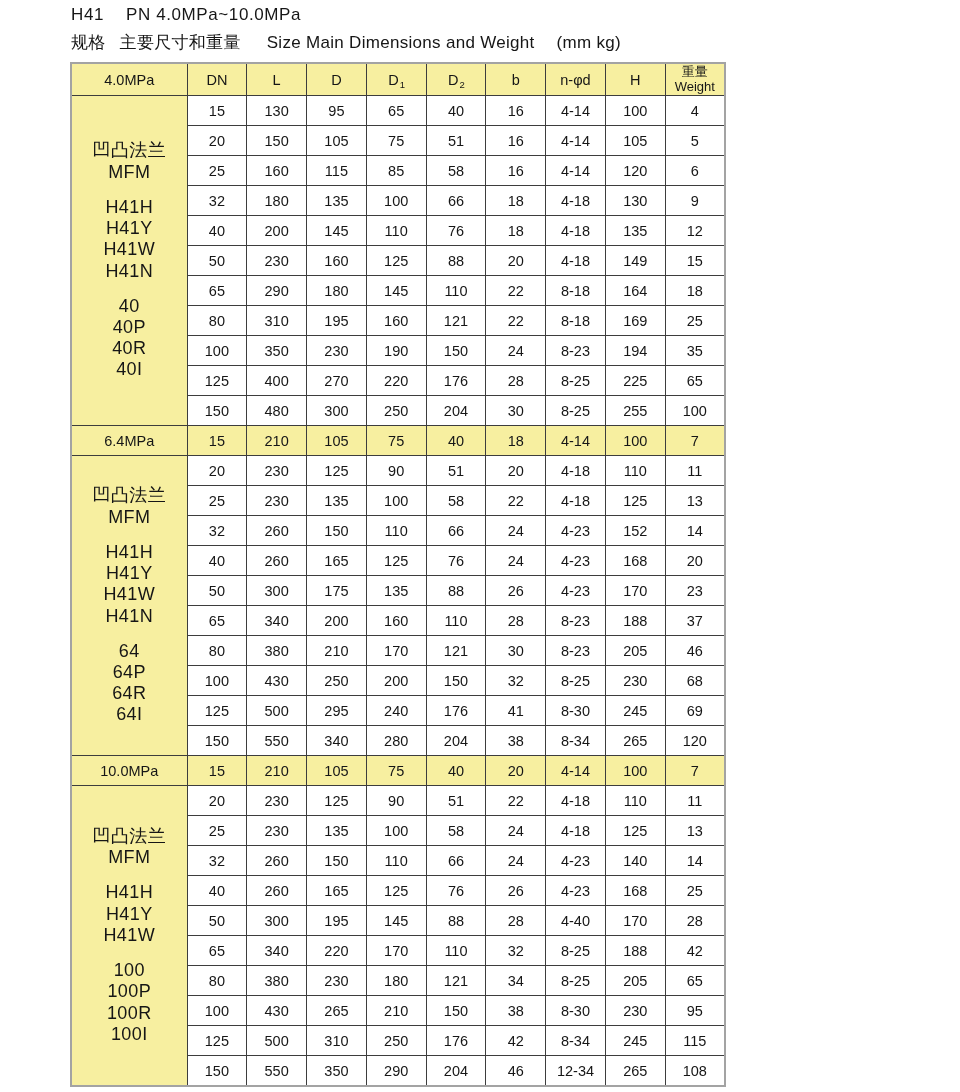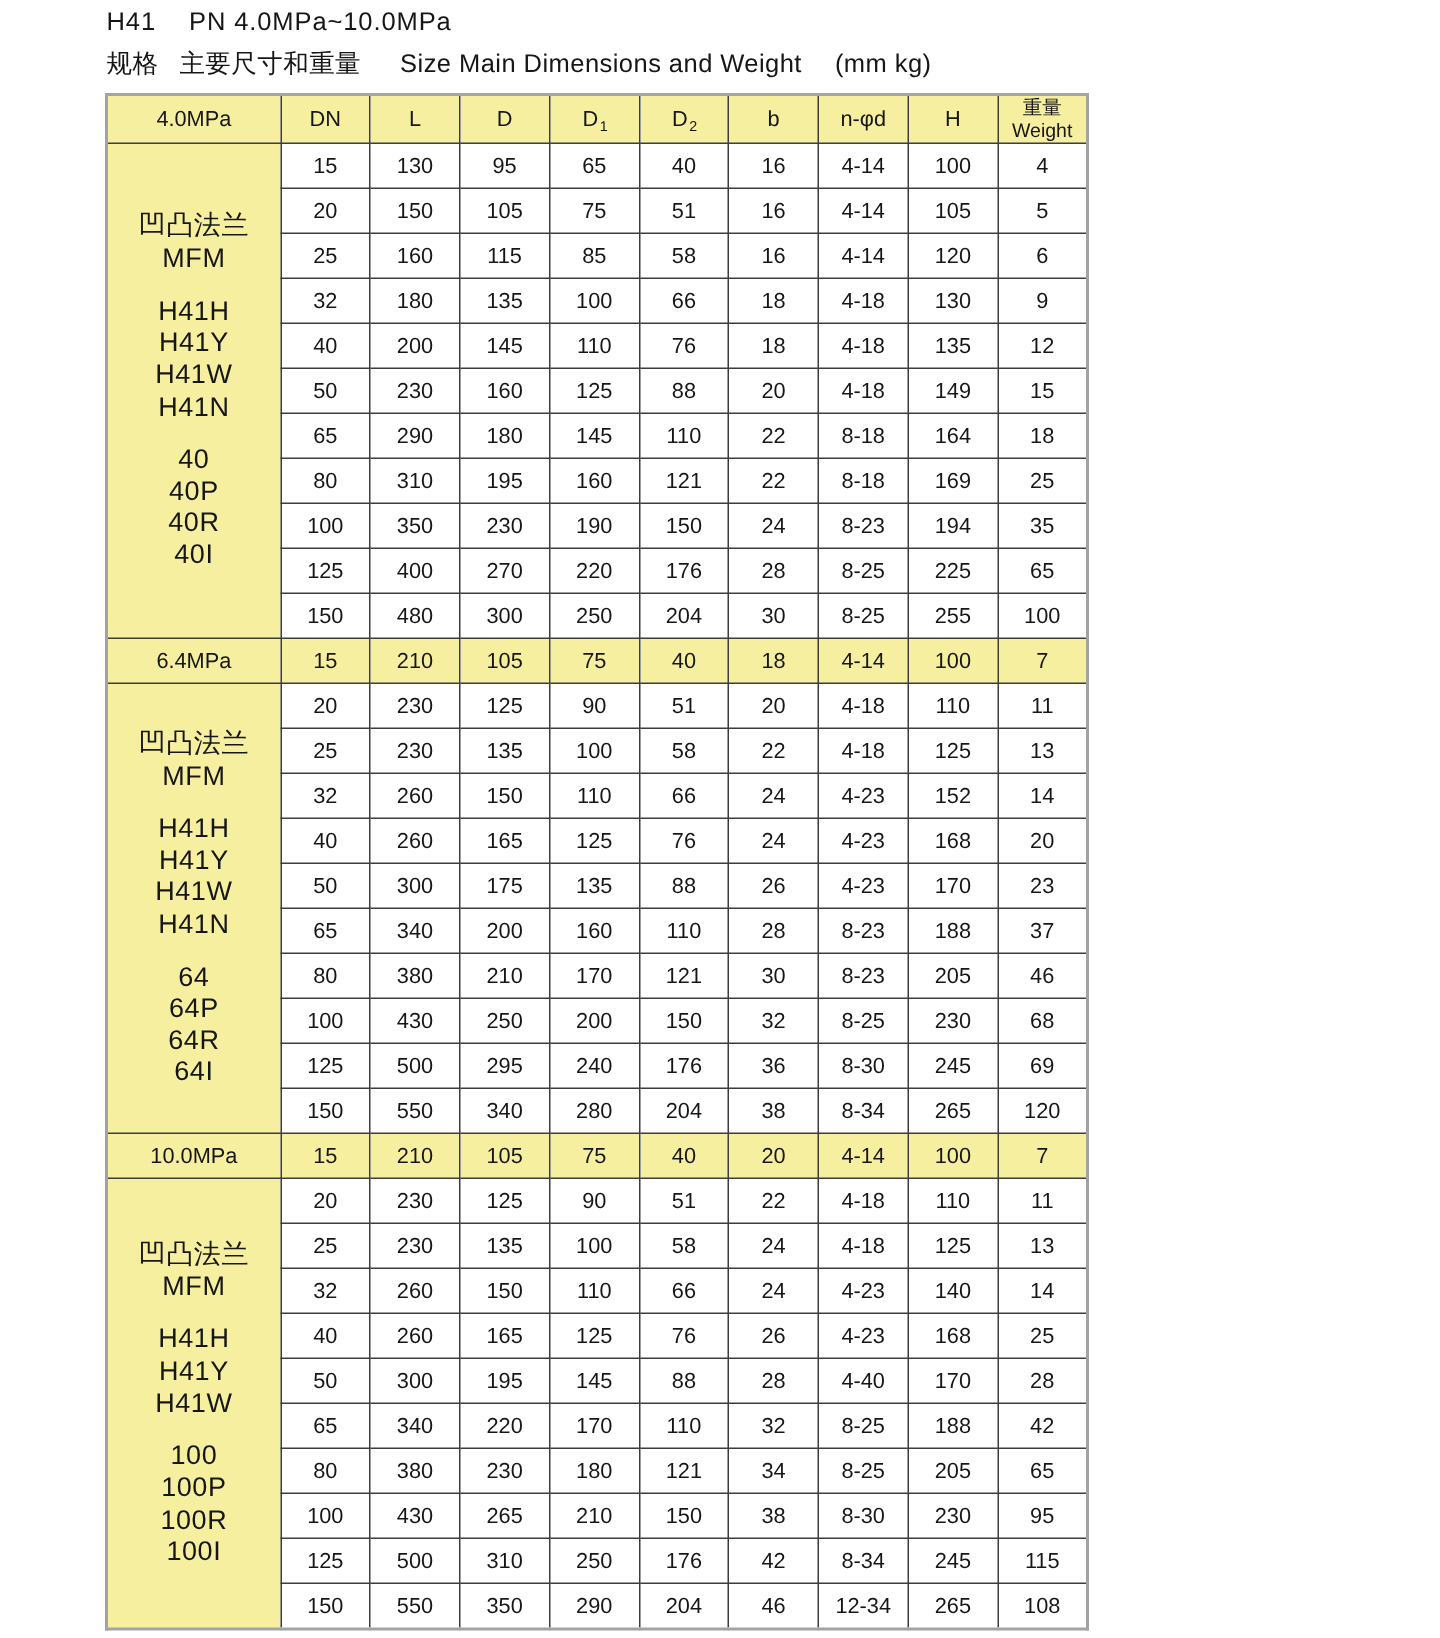--- a/index.html
+++ b/index.html
@@ -355,21 +355,21 @@
             <td>8-25</td>
             <td>230</td>
             <td>68</td>
           </tr>
           <tr>
             <td>125</td>
             <td>500</td>
             <td>295</td>
             <td>240</td>
             <td>176</td>
-            <td>36</td>
+            <td>41</td>
             <td>8-30</td>
             <td>245</td>
             <td>69</td>
           </tr>
           <tr>
             <td>150</td>
             <td>550</td>
             <td>340</td>
             <td>280</td>
             <td>204</td>

